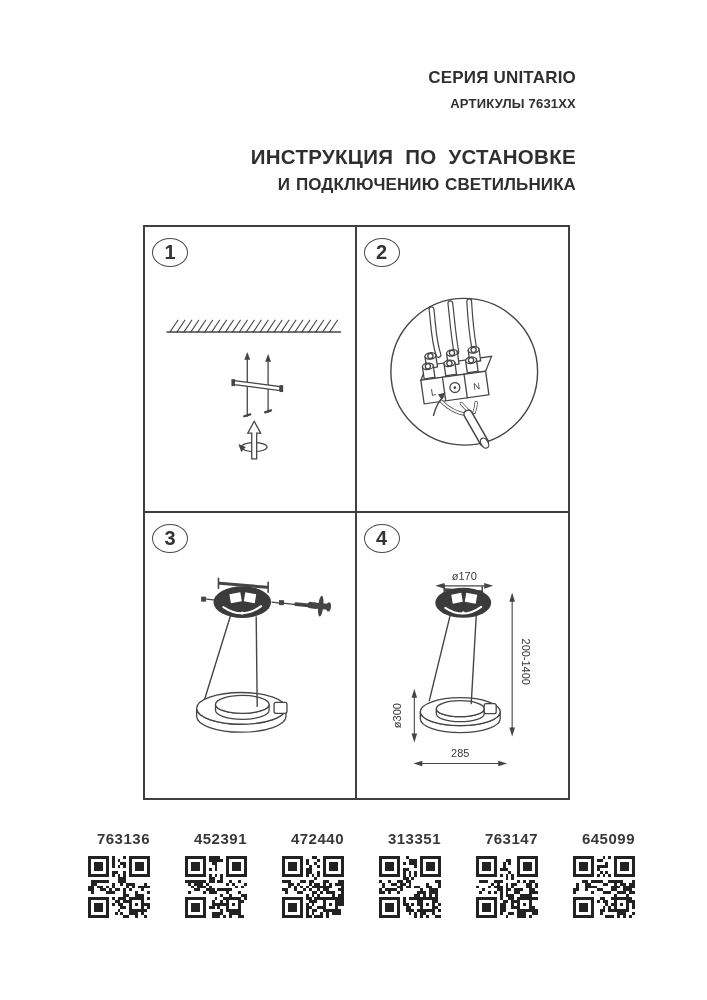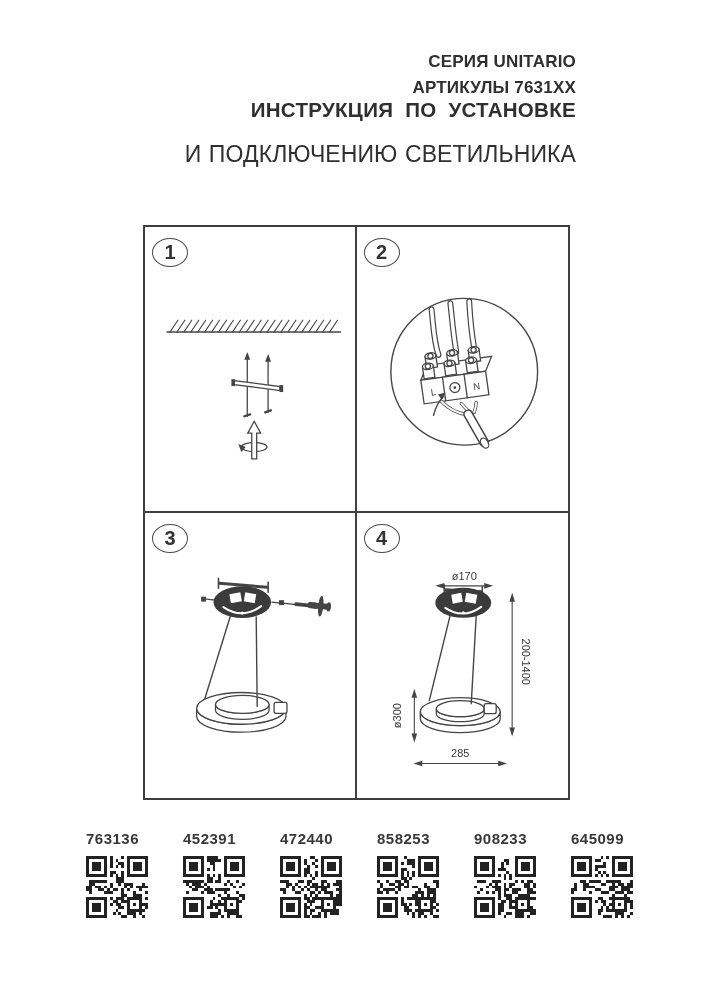--- a/index.html
+++ b/index.html
@@ -5,25 +5,25 @@
   html,body{margin:0;padding:0;}
   body{
     width:707px;height:1000px;position:relative;background:#ffffff;
     font-family:"Liberation Sans","DejaVu Sans",sans-serif;color:#333;
     overflow:hidden;
   }
   *{box-sizing:border-box;}
   .sheet{position:absolute;inset:0;background:#fff;}
 
   
-  .hdr{position:absolute;top:52px;right:131px;text-align:right;color:#2f2f2f;}
+  .hdr{position:absolute;top:68px;right:131px;text-align:right;color:#2f2f2f;}
   .hdr-series{font-size:17px;font-weight:bold;letter-spacing:.2px;line-height:20px;}
-  .hdr-articles{font-size:17px;font-weight:bold;letter-spacing:.2px;line-height:20px;margin-top:6px;}
-  .hdr-instr1{font-size:20.5px;font-weight:bold;word-spacing:6px;letter-spacing:.3px;line-height:24px;}
-  .hdr-instr2{margin-top:20px;font-size:23px;font-weight:normal;word-spacing:1px;letter-spacing:.1px;line-height:24px;}
+  .hdr-articles{font-size:13px;font-weight:bold;letter-spacing:.2px;line-height:20px;margin-top:6px;}
+  .hdr-instr1{margin-top:31px;font-size:20.5px;font-weight:bold;word-spacing:6px;letter-spacing:.3px;line-height:24px;}
+  .hdr-instr2{margin-top:4px;font-size:17px;font-weight:bold;word-spacing:1px;letter-spacing:.1px;line-height:24px;}
 
   
   .grid{
     position:absolute;left:143px;top:225px;width:427px;height:575px;
     border:2px solid #3f3f3f;display:grid;
     grid-template-columns:1fr 1fr;grid-template-rows:1fr 1fr;background:#fff;
   }
   .cell{position:relative;background:#fff;}
   .cell-1{border-right:2px solid #3f3f3f;border-bottom:2px solid #3f3f3f;}
   .cell-2{border-bottom:2px solid #3f3f3f;}
@@ -31,21 +31,21 @@
   .step-num{
     position:absolute;left:7px;top:11px;width:36px;height:29px;
     border:1.7px solid #4a4a4a;border-radius:50%;
     display:flex;align-items:center;justify-content:center;
     font-size:20px;font-weight:bold;color:#333;background:#fff;z-index:2;
   }
   .art{position:absolute;inset:0;width:100%;height:100%;}
 
   
   .qr-row{position:absolute;left:86px;top:831px;width:549px;display:flex;justify-content:space-between;}
-  .qr-item{width:64px;display:flex;flex-direction:column;align-items:flex-start;}
+  .qr-item{width:64px;display:flex;flex-direction:column;align-items:flex-end;}
   .qr-label{font-size:15px;font-weight:bold;letter-spacing:.5px;color:#383838;line-height:16px;white-space:nowrap;}
   .qr-svg{width:62px;height:62px;margin-top:9px;}
 </style>
 </head>
 <body>
 
 <div class="sheet">
 
   <header class="hdr">
     <div class="hdr-series">СЕРИЯ UNITARIO</div>
@@ -923,21 +923,21 @@
           <rect x="8" y="20" width="1" height="1" fill="#222"></rect>
           <rect x="9" y="20" width="1" height="1" fill="#222"></rect>
           <rect x="11" y="20" width="1" height="1" fill="#222"></rect>
           <rect x="12" y="20" width="1" height="1" fill="#222"></rect>
           <rect x="13" y="20" width="1" height="1" fill="#222"></rect>
           <rect x="15" y="20" width="1" height="1" fill="#222"></rect>
         </svg>
   </div>
 
   <div class="qr-item">
-    <div class="qr-label">858253</div>
+    <div class="qr-label">313351</div>
     <svg class="qr-svg" viewBox="0 0 21 21" shape-rendering="crispEdges">
           <rect x="0" y="0" width="1" height="1" fill="#222"></rect>
           <rect x="1" y="0" width="1" height="1" fill="#222"></rect>
           <rect x="2" y="0" width="1" height="1" fill="#222"></rect>
           <rect x="3" y="0" width="1" height="1" fill="#222"></rect>
           <rect x="4" y="0" width="1" height="1" fill="#222"></rect>
           <rect x="5" y="0" width="1" height="1" fill="#222"></rect>
           <rect x="6" y="0" width="1" height="1" fill="#222"></rect>
           <rect x="9" y="0" width="1" height="1" fill="#222"></rect>
           <rect x="14" y="0" width="1" height="1" fill="#222"></rect>
@@ -1148,21 +1148,21 @@
           <rect x="6" y="20" width="1" height="1" fill="#222"></rect>
           <rect x="12" y="20" width="1" height="1" fill="#222"></rect>
           <rect x="14" y="20" width="1" height="1" fill="#222"></rect>
           <rect x="16" y="20" width="1" height="1" fill="#222"></rect>
           <rect x="19" y="20" width="1" height="1" fill="#222"></rect>
           <rect x="20" y="20" width="1" height="1" fill="#222"></rect>
         </svg>
   </div>
 
   <div class="qr-item">
-    <div class="qr-label">908233</div>
+    <div class="qr-label">763147</div>
     <svg class="qr-svg" viewBox="0 0 21 21" shape-rendering="crispEdges">
           <rect x="0" y="0" width="1" height="1" fill="#222"></rect>
           <rect x="1" y="0" width="1" height="1" fill="#222"></rect>
           <rect x="2" y="0" width="1" height="1" fill="#222"></rect>
           <rect x="3" y="0" width="1" height="1" fill="#222"></rect>
           <rect x="4" y="0" width="1" height="1" fill="#222"></rect>
           <rect x="5" y="0" width="1" height="1" fill="#222"></rect>
           <rect x="6" y="0" width="1" height="1" fill="#222"></rect>
           <rect x="14" y="0" width="1" height="1" fill="#222"></rect>
           <rect x="15" y="0" width="1" height="1" fill="#222"></rect>

